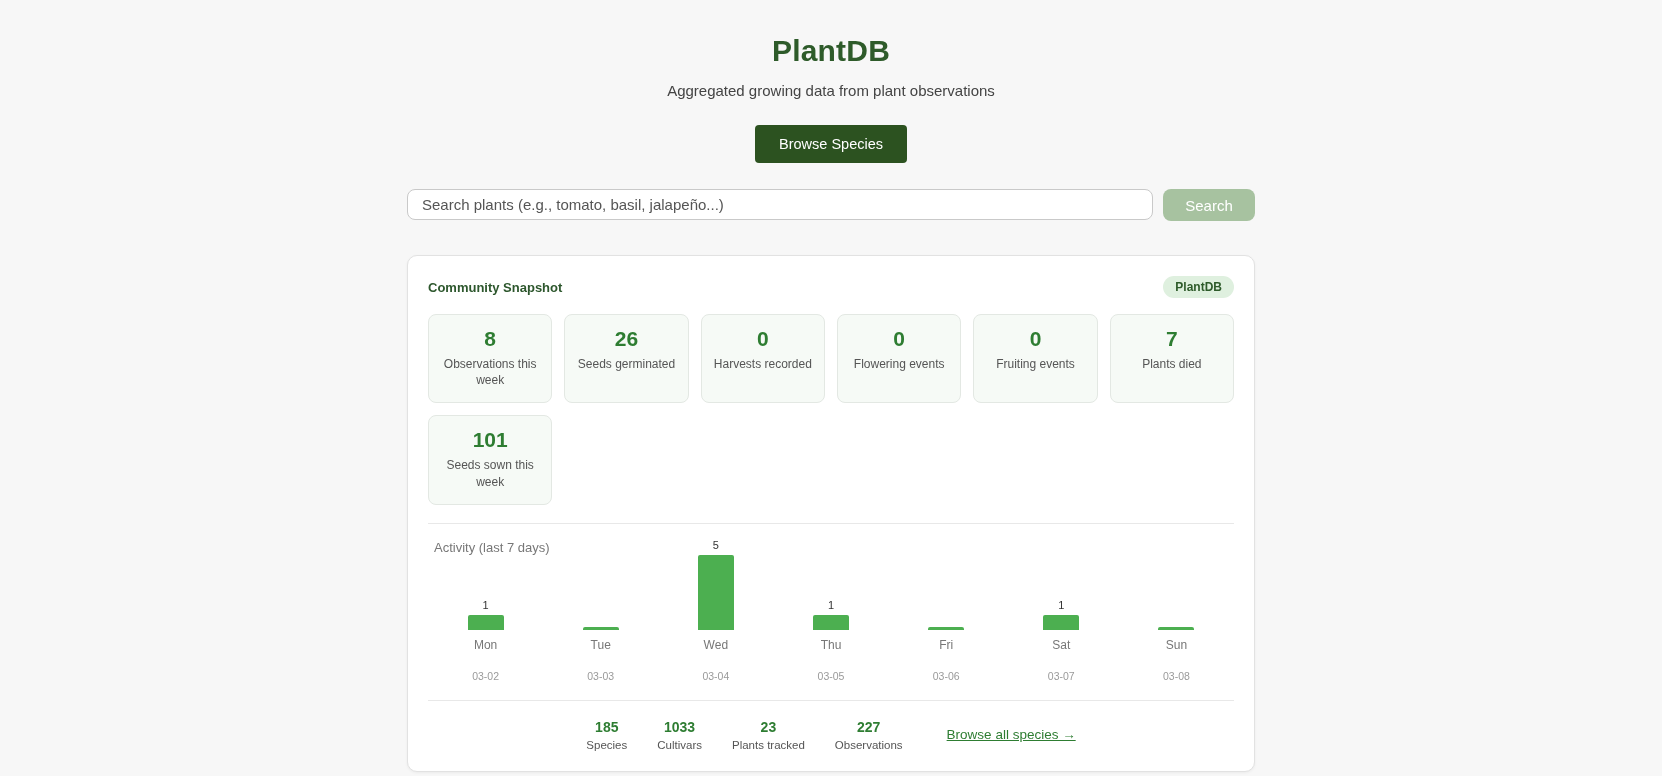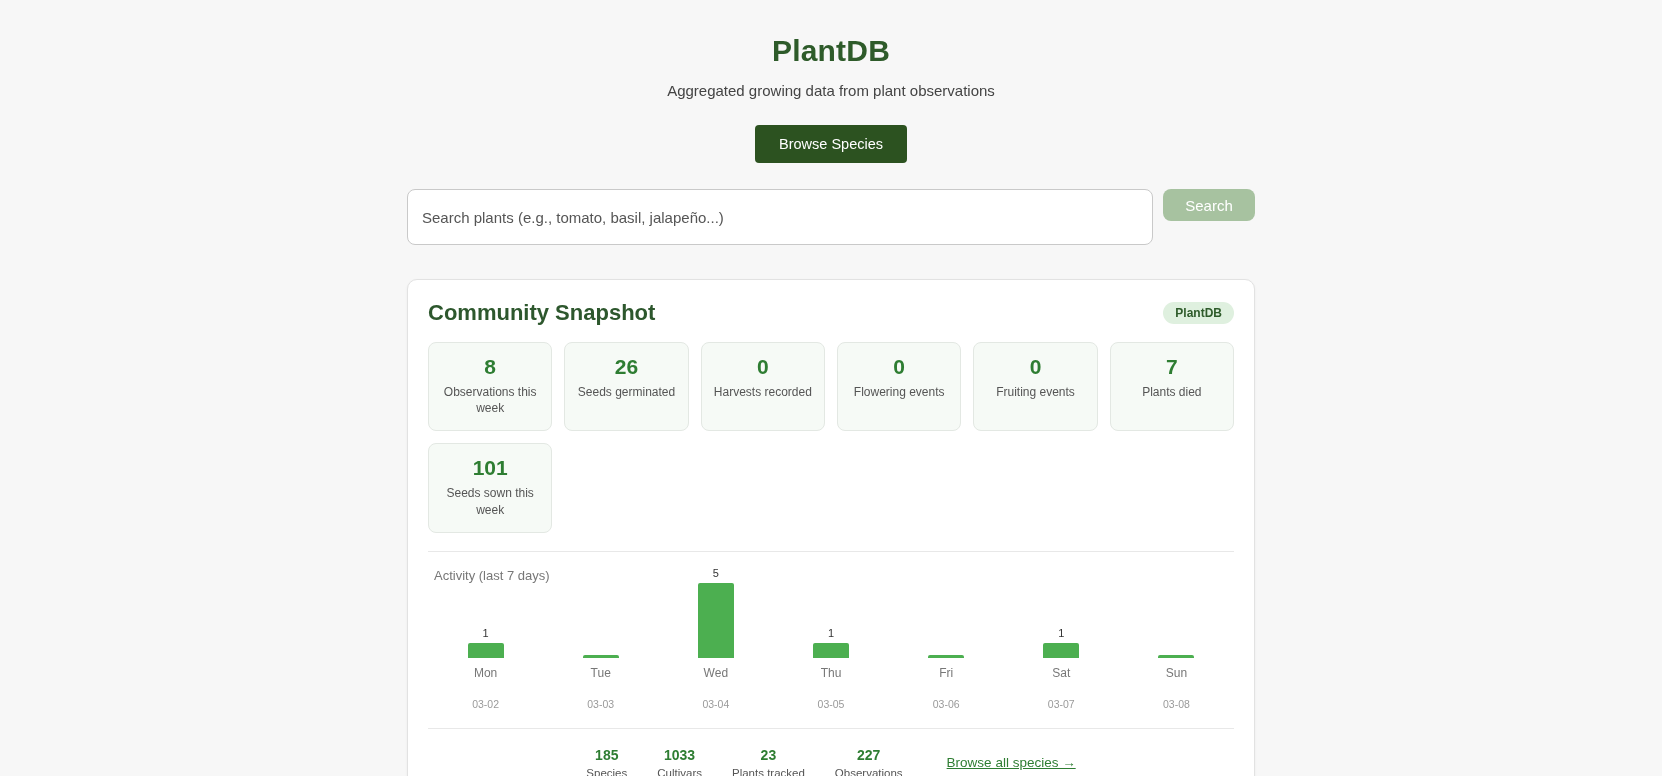--- a/index.html
+++ b/index.html
@@ -43,21 +43,21 @@
   }
   
   .search-row {
     margin-top: 26px;
     display: flex;
     gap: 10px;
     align-items: stretch;
   }
   .search-input {
     flex: 1;
-    height: 56px;
+    height: 31px;
     border: 1px solid #c9c9c9;
     border-radius: 8px;
     padding: 0 14px;
     font-size: 15px;
     font-family: inherit;
     color: #333;
     background: #ffffff;
     outline: none;
   }
   .search-input::placeholder { color: #555; opacity: 1; }
@@ -80,21 +80,21 @@
     border-radius: 10px;
     box-shadow: 0 1px 3px rgba(0,0,0,0.05);
     padding: 20px;
   }
   .card-head {
     display: flex;
     justify-content: space-between;
     align-items: center;
   }
   .card-title {
-    font-size: 22px;
+    font-size: 13px;
     font-weight: bold;
     color: #2d572d;
   }
   .card-badge {
     background: #dff0df;
     color: #2e5b2a;
     font-size: 12px;
     font-weight: bold;
     border-radius: 12px;
     padding: 4px 12px;

